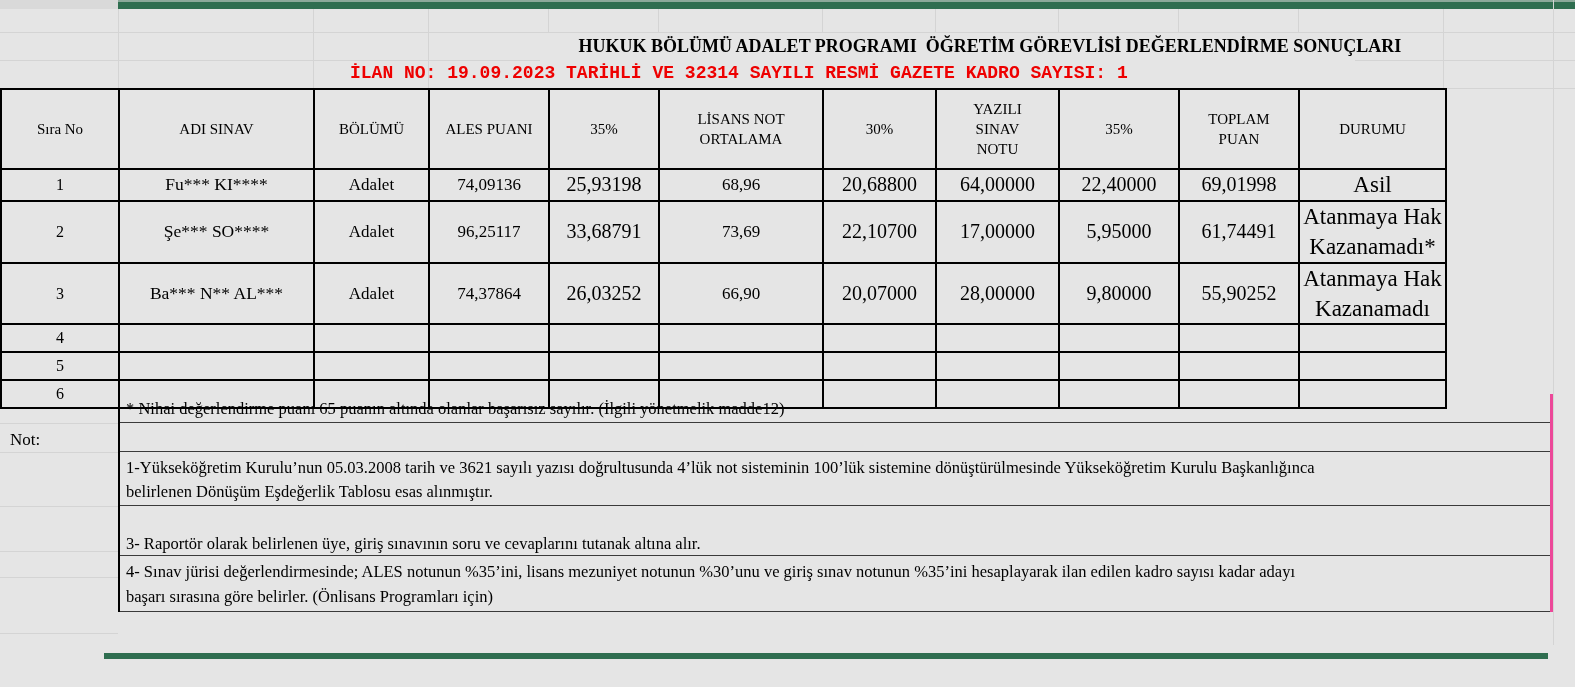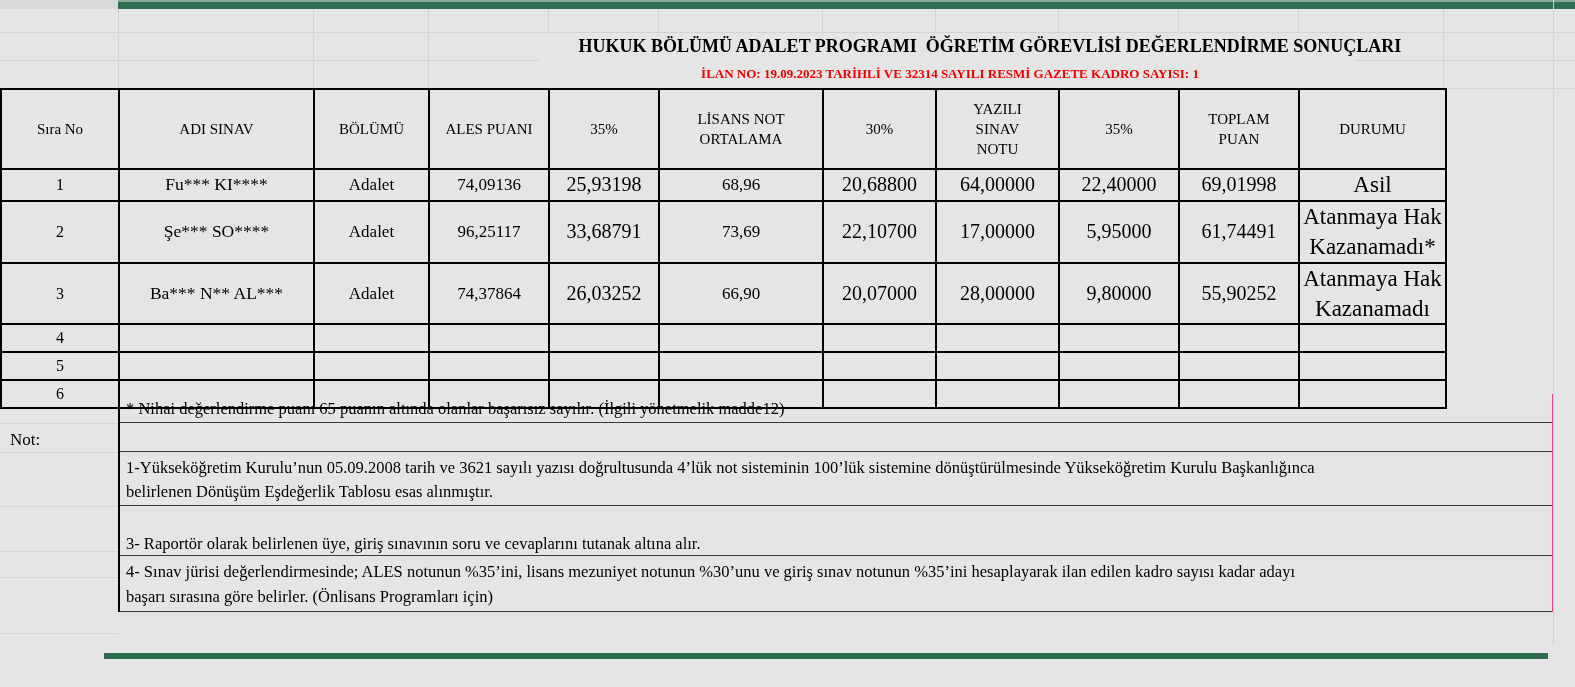--- a/index.html
+++ b/index.html
@@ -13,21 +13,21 @@
   .green-bottom{position:absolute;left:104px;top:653px;width:1444px;height:6px;background:#2f6e50;}
   .gv{position:absolute;width:1px;background:#d4d4d4;}
   .gh{position:absolute;height:1px;background:#d4d4d4;}
   
   .title-main{
     position:absolute;left:390px;top:32px;width:1200px;height:27px;line-height:28px;
     text-align:center;font-weight:bold;font-size:18px;white-space:pre;
   }
   .title-ilan{
     position:absolute;left:350px;top:59px;width:1200px;height:28px;line-height:29px;
-    text-align:center;font-weight:bold;font-size:13px;white-space:pre;color:#ee0000;
+    text-align:left;font-weight:bold;font-size:18px;white-space:pre;color:#ee0000;font-family:Liberation Mono, monospace;
   }
   
   table.main{
     position:absolute;left:0;top:88px;border-collapse:collapse;table-layout:fixed;
     width:1445px;
   }
   table.main td,table.main th{
     border:2px solid #000;text-align:center;vertical-align:middle;
     padding:0 3px;overflow:hidden;font-weight:normal;white-space:pre-line;
   }
@@ -37,21 +37,21 @@
   tr.r4{height:28px;} tr.r5{height:28px;} tr.r6{height:28px;}
   td.big{font-size:17px;}
   td.sm{font-size:20px;}
   td.name{font-size:17.5px;}
   td.rt{text-align:right;padding-right:8px;}
   td.sira{font-size:16px;}
   td.durum{font-size:23px;line-height:1.3;}
   
   #notes{
     position:absolute;left:118px;top:394px;width:1435px;box-sizing:border-box;
-    border-left:2px solid #000;border-right:1px solid #ec4899;
+    border-left:2px solid #000;border-right:3px solid #ec4899;
   }
   .nrow{
     box-sizing:border-box;border-bottom:1px solid #3a3a3a;
     padding:2px 6px 0 6px;font-size:16.5px;white-space:pre-wrap;overflow:hidden;
   }
   .nrow.star{height:29px;line-height:25px;}
   .nrow.blank{height:29px;}
   .nrow.n1{height:54px;line-height:24px;padding-top:4px;}
   .nrow.n2{height:45px;line-height:21px;padding-top:2px;}
   .nrow.n3{height:26px;line-height:23px;margin-top:24px;}
@@ -205,20 +205,20 @@
       <td></td>
       <td></td>
     </tr>
   </tbody>
     </table>
 
   <div class="not-label">Not:</div>
   <div id="notes">
     <div class="nrow star">* Nihai değerlendirme puanı 65 puanın altında olanlar başarısız sayılır. (İlgili yönetmelik madde12)</div>
     <div class="nrow blank"></div>
-    <div class="nrow n1">1-Yükseköğretim Kurulu’nun 05.09.2008 tarih ve 3621 sayılı yazısı doğrultusunda 4’lük not sisteminin 100’lük sistemine dönüştürülmesinde Yükseköğretim Kurulu Başkanlığınca
+    <div class="nrow n1">1-Yükseköğretim Kurulu’nun 05.03.2008 tarih ve 3621 sayılı yazısı doğrultusunda 4’lük not sisteminin 100’lük sistemine dönüştürülmesinde Yükseköğretim Kurulu Başkanlığınca
 belirlenen Dönüşüm Eşdeğerlik Tablosu esas alınmıştır.</div>
     <div class="nrow n3">3- Raportör olarak belirlenen üye, giriş sınavının soru ve cevaplarını tutanak altına alır.</div>
     <div class="nrow n4">4- Sınav jürisi değerlendirmesinde; ALES notunun %35’ini, lisans mezuniyet notunun %30’unu ve giriş sınav notunun %35’ini hesaplayarak ilan edilen kadro sayısı kadar adayı
 başarı sırasına göre belirler. (Önlisans Programları için)</div>
   </div>
 
 </div>
 
 </body></html>

